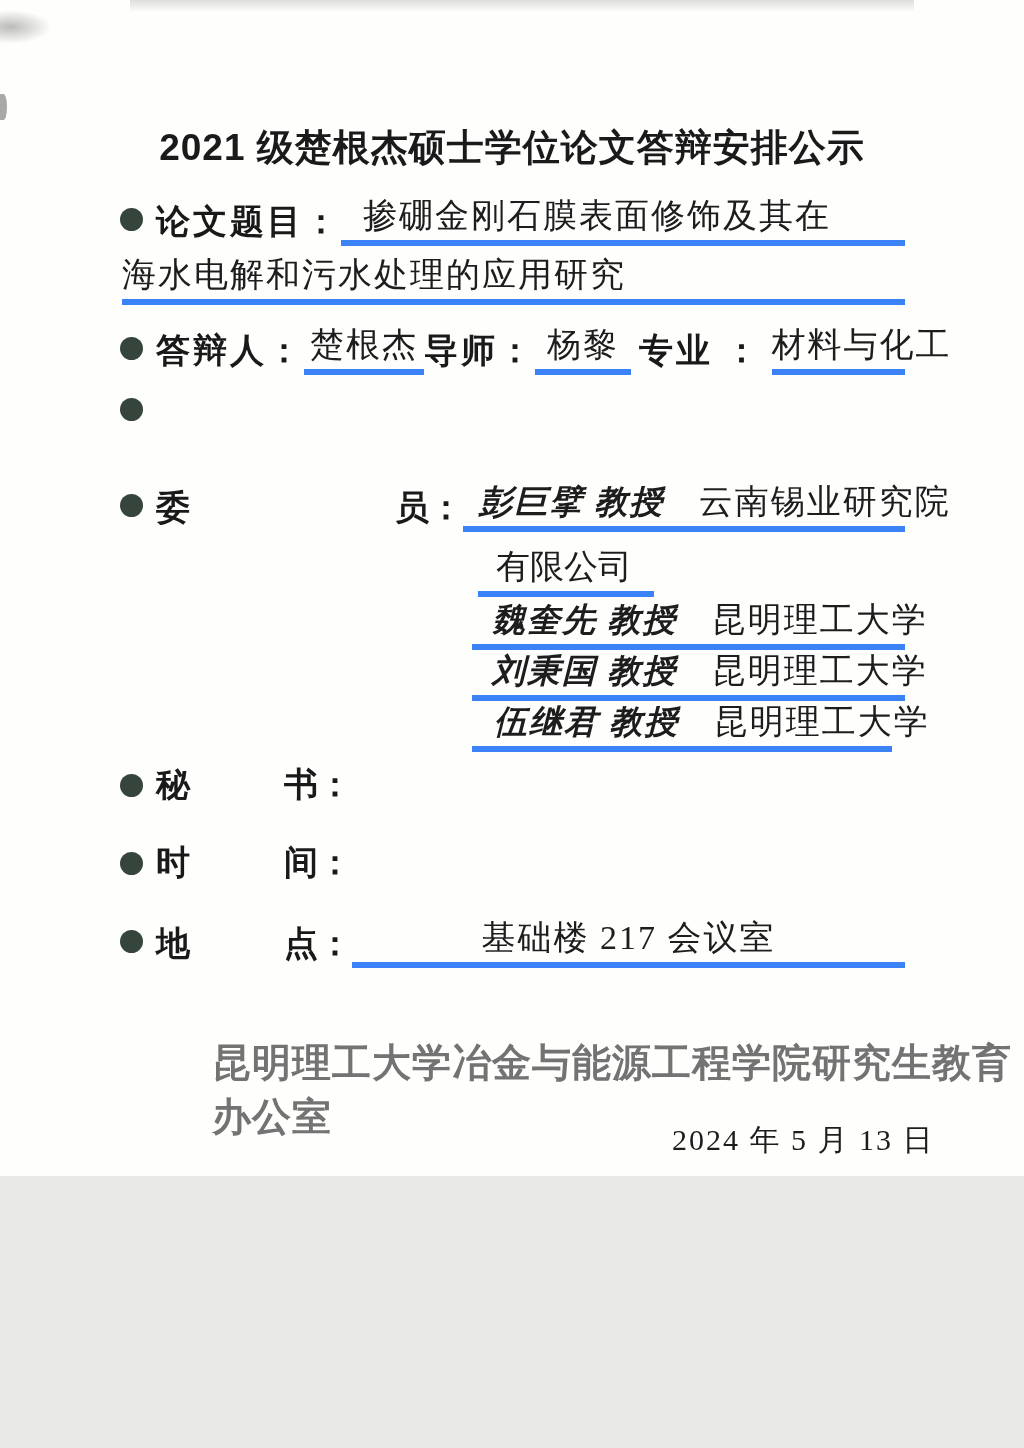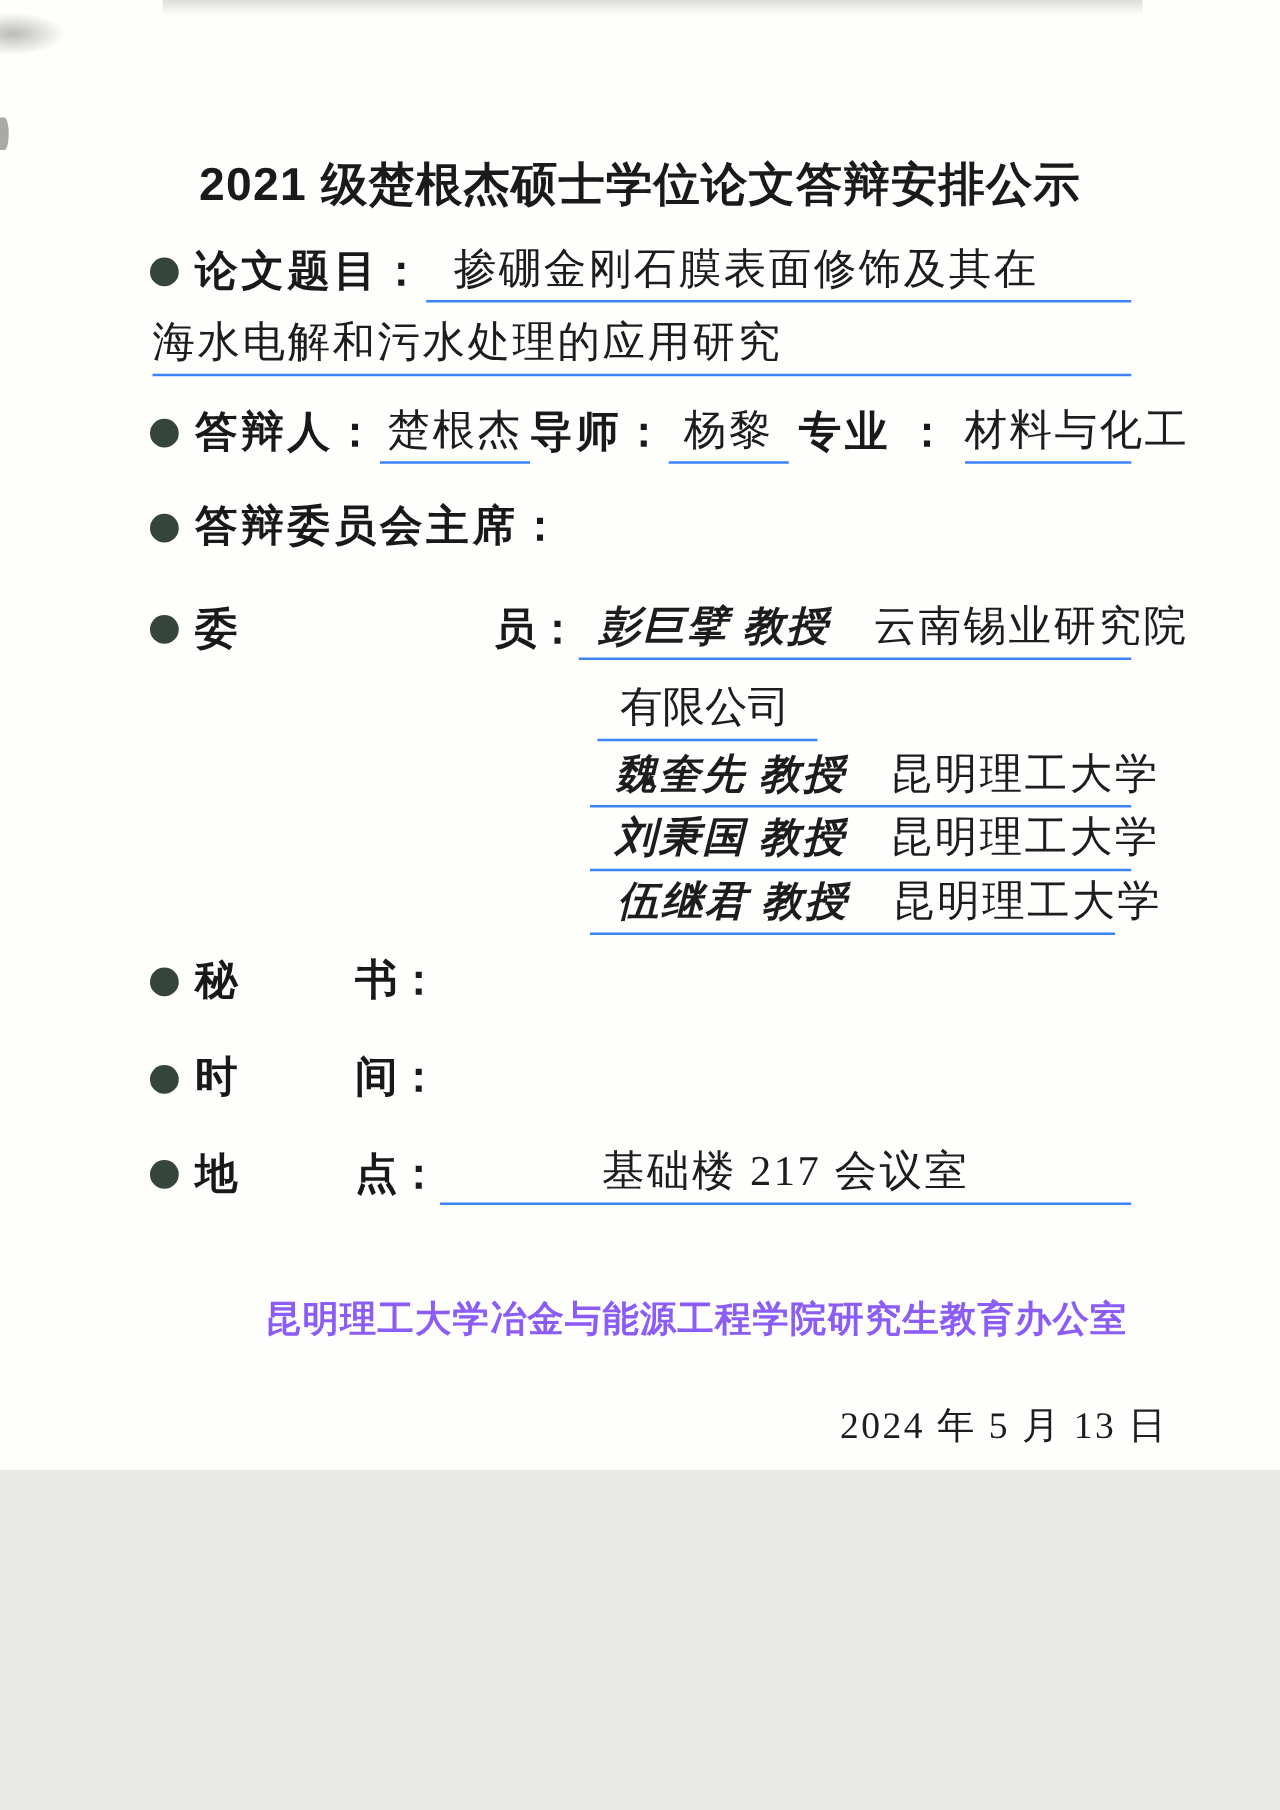--- a/index.html
+++ b/index.html
@@ -43,35 +43,35 @@
     background:#35453c;flex:none;align-self:center;
     margin-right:13px;
   }
   .label{
     font-weight:700;font-size:34px;letter-spacing:3px;
     color:#191919;flex:none;
   }
   .spread{display:inline-flex;justify-content:space-between;letter-spacing:0;}
   .w2{width:196px;}  
   .wm{width:307px;}  
-  .uline{border-bottom:2px solid #3b82f6;}
+  .uline{border-bottom:6px solid #3b82f6;}
   .fill{flex:1;min-width:0;}
   .value{font-size:34px;letter-spacing:2px;}
   .pad{padding-left:22px;}
   .script{
     font-weight:700;font-style:italic;font-size:33px;
     letter-spacing:2px;margin-right:26px;
   }
   .aff{letter-spacing:2px;}
   .center{text-align:center;}
   .subrow{position:absolute;display:flex;align-items:baseline;line-height:48px;font-size:34px;white-space:nowrap;}
   .footer-line{
     position:absolute;left:212px;
-    font-weight:700;font-size:29px;letter-spacing:1px;
-    font-family:"Liberation Serif", serif;color:#8b5cf6;
+    font-weight:700;font-size:39px;letter-spacing:1px;
+    font-family:"Liberation Serif", serif;color:#737373;
   }
   .date-line{
     position:absolute;left:672px;
     font-size:30px;letter-spacing:2px;color:#1d1d1d;
   }
 </style>
 </head>
 <body>
 
 <div class="page">
@@ -97,21 +97,20 @@
     <span class="label">答辩人：</span>
     <span class="value uline" style="padding:0 6px;">楚根杰</span>
     <span class="label">导师：</span>
     <span class="value uline" style="padding:0 12px;">杨黎</span>
     <span class="label" style="margin-left:8px;">专业 ：</span>
     <span class="value uline fill" style="margin-left:10px;">材料与化工</span>
   </div>
 
   <div class="row" style="top:398px">
     <span class="bullet"></span>
-    <span class="label">答辩委员会主席：</span>
   </div>
 
   <div class="row" style="top:478px">
     <span class="bullet"></span>
     <span class="label spread wm">
       <span>委</span>
       <span>员：</span>
     </span>
     <span class="uline fill" style="padding-left:16px;">
       <span class="script">彭巨擘 教授</span>

